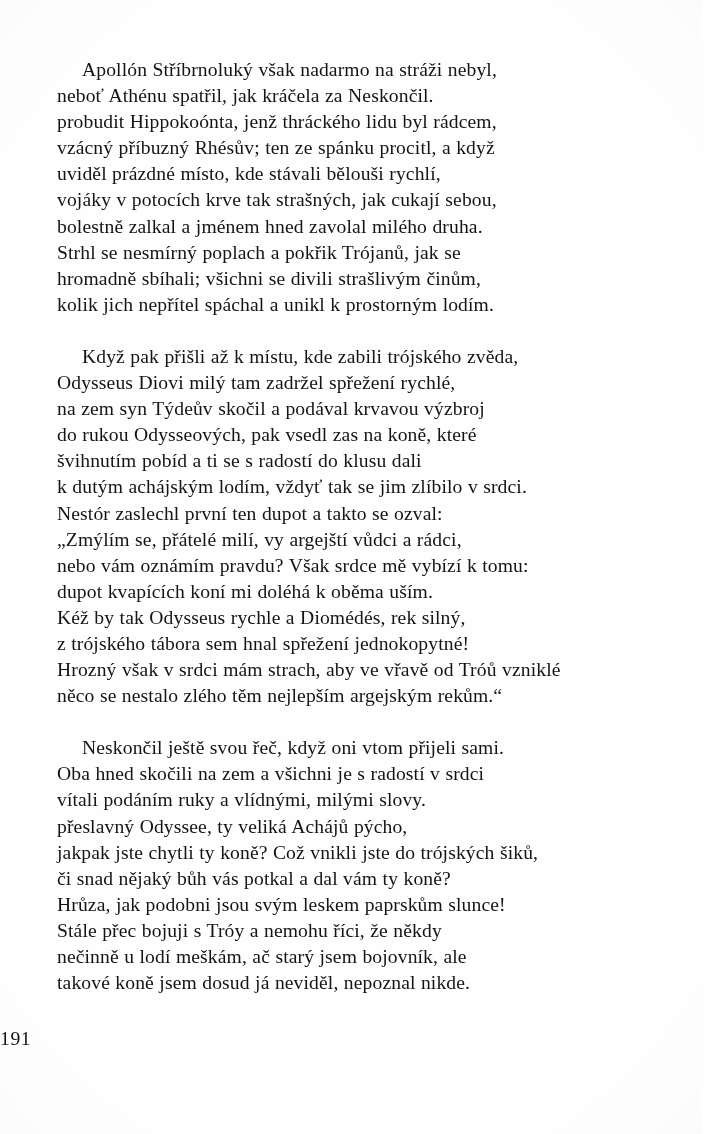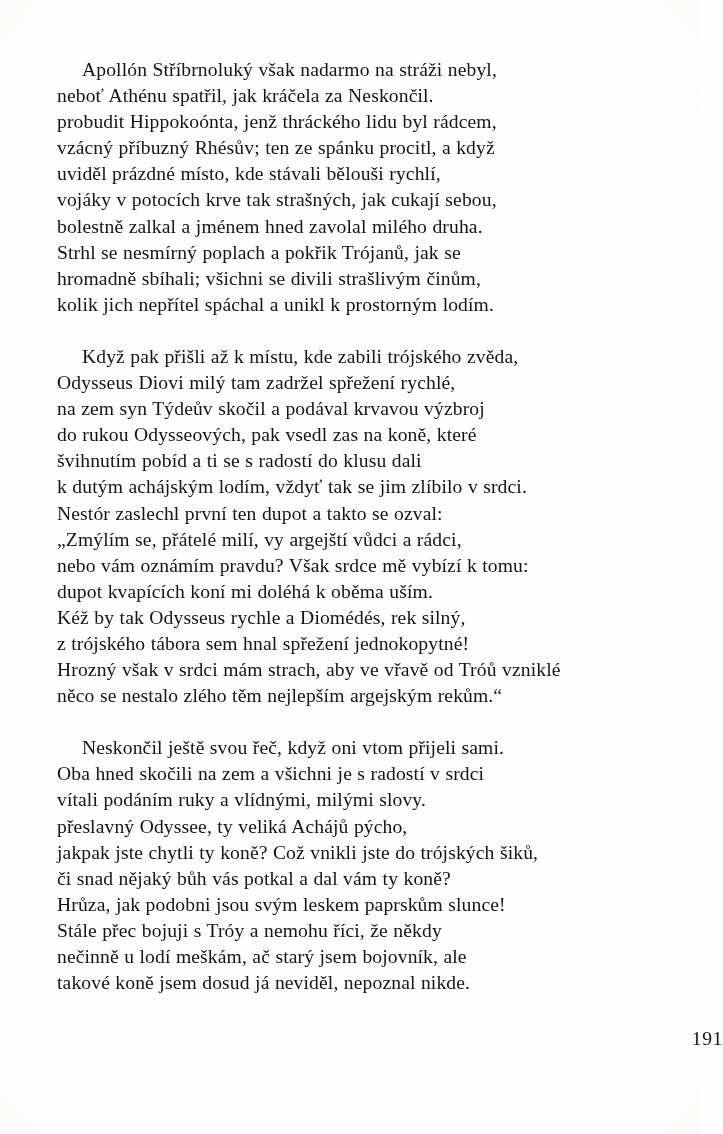--- a/index.html
+++ b/index.html
@@ -60,21 +60,21 @@
 
   .line.indent {
     text-indent: 25px;
   }
 
   .page-number {
     position: absolute;
     left: 0;
     top: 1026px;
     width: 723px;
-    text-align: right;
+    text-align: left;
     font-size: 19.6px;
     line-height: 26px;
     font-family: "Liberation Serif", "DejaVu Serif", serif;
     color: #141414;
     letter-spacing: 0.6px;
   }
 </style>
 </head>
 <body>
 

